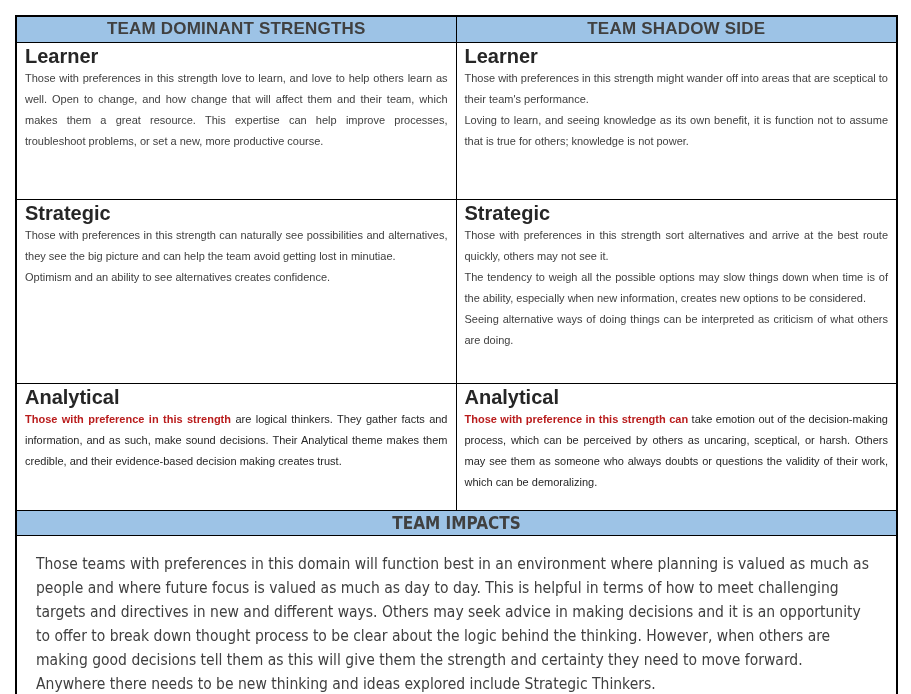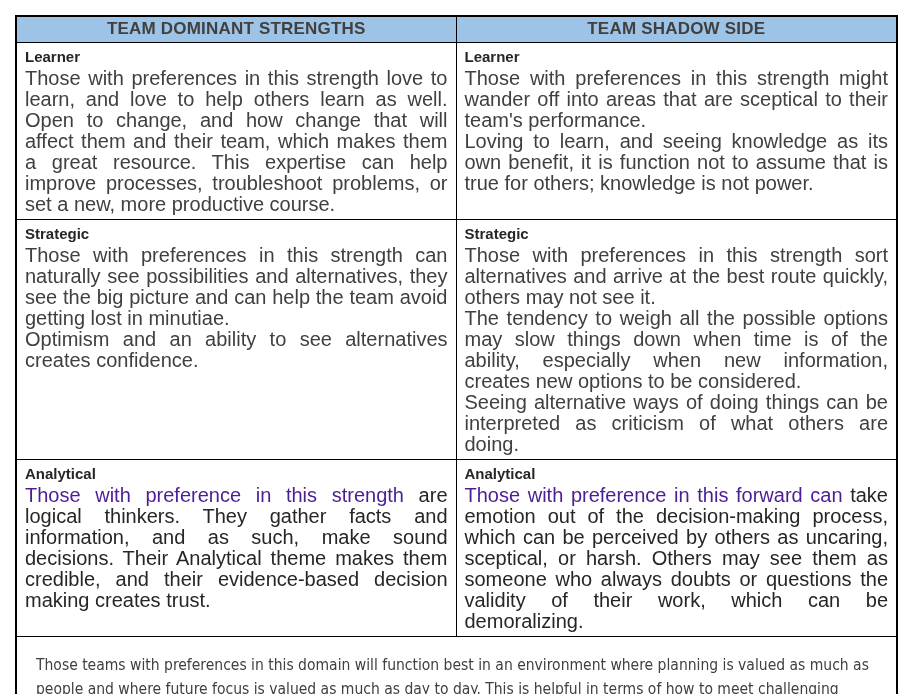--- a/index.html
+++ b/index.html
@@ -45,34 +45,34 @@
     color: #404040;
     font-size: 17px;
     font-weight: bold;
     text-align: center;
     vertical-align: middle;
     padding: 1px 4px;
     font-family: "DejaVu Sans", "Liberation Sans", sans-serif;
     font-stretch: condensed;
   }
   .cell-title {
-    font-size: 15px;
+    font-size: 20px;
     font-weight: bold;
     color: #262626;
     line-height: 23px;
     margin: 0;
   }
   .cell p.body-par {
     margin: 0;
-    font-size: 20px;
+    font-size: 11px;
     line-height: 21px;
     color: #404040;
     text-align: justify;
   }
-  .muted { color: #4c1d95; }
+  .muted { color: #b91c1c; font-weight: bold; }
   .darker { color: #262626; }
   td.impacts-cell {
     padding: 4px 8px 4px 7px;
   }
   td.impacts-cell p {
     margin: 12px;
     font-family: "DejaVu Sans", "Liberation Sans", sans-serif;
     font-stretch: condensed;
     font-size: 15.5px;
     line-height: 24px;
@@ -128,24 +128,27 @@
       </td>
     </tr>
 
     <tr class="row-3">
       <td class="cell">
         <p class="cell-title">Analytical</p>
         <p class="body-par"><span class="muted">Those with preference in this strength </span><span class="darker">are logical thinkers. They gather facts and information, and as such, make sound decisions.  Their Analytical theme makes them credible, and their evidence-based decision making creates trust.</span></p>
       </td>
       <td class="cell">
         <p class="cell-title">Analytical</p>
-        <p class="body-par"><span class="muted">Those with preference in this forward can </span><span class="darker">take emotion out of the decision-making process, which can be perceived by others as uncaring, sceptical, or harsh.  Others may see them as someone who always doubts or questions the validity of their work, which can be demoralizing.</span></p>
+        <p class="body-par"><span class="muted">Those with preference in this strength can </span><span class="darker">take emotion out of the decision-making process, which can be perceived by others as uncaring, sceptical, or harsh.  Others may see them as someone who always doubts or questions the validity of their work, which can be demoralizing.</span></p>
       </td>
     </tr>
 
+    <tr class="impacts-hdr">
+      <th class="impacts-head" colspan="2">TEAM IMPACTS</th>
+    </tr>
 
     <tr class="impacts-row">
       <td class="impacts-cell" colspan="2">
         <p>Those teams with preferences in this domain will function best in an environment where planning is valued as much as people and where future focus is valued as much as day to day. This is helpful in terms of how to meet challenging targets and directives in new and different ways.  Others may seek advice in making decisions and it is an opportunity to offer to break down thought process to be clear about the logic behind the thinking.  However, when others are making good decisions tell them as this will give them the strength and certainty they need to move forward.  Anywhere there needs to be new thinking and ideas explored include Strategic Thinkers.</p>
       </td>
     </tr>
 
   </tbody>
     </table>
 </div>

